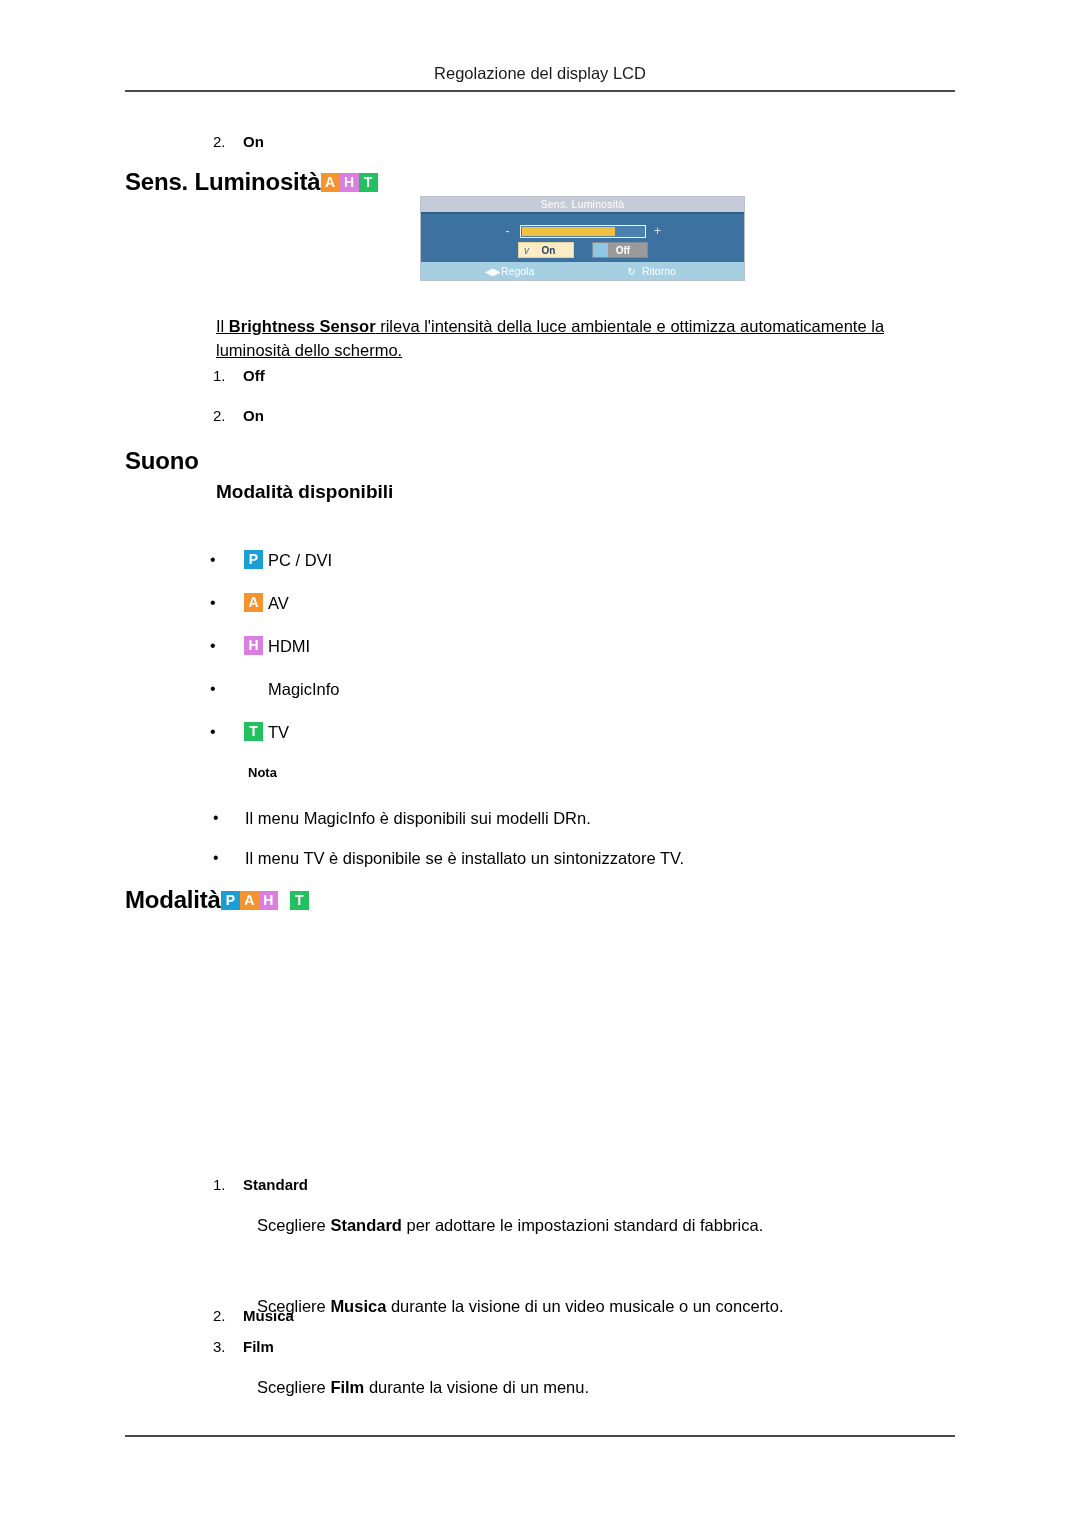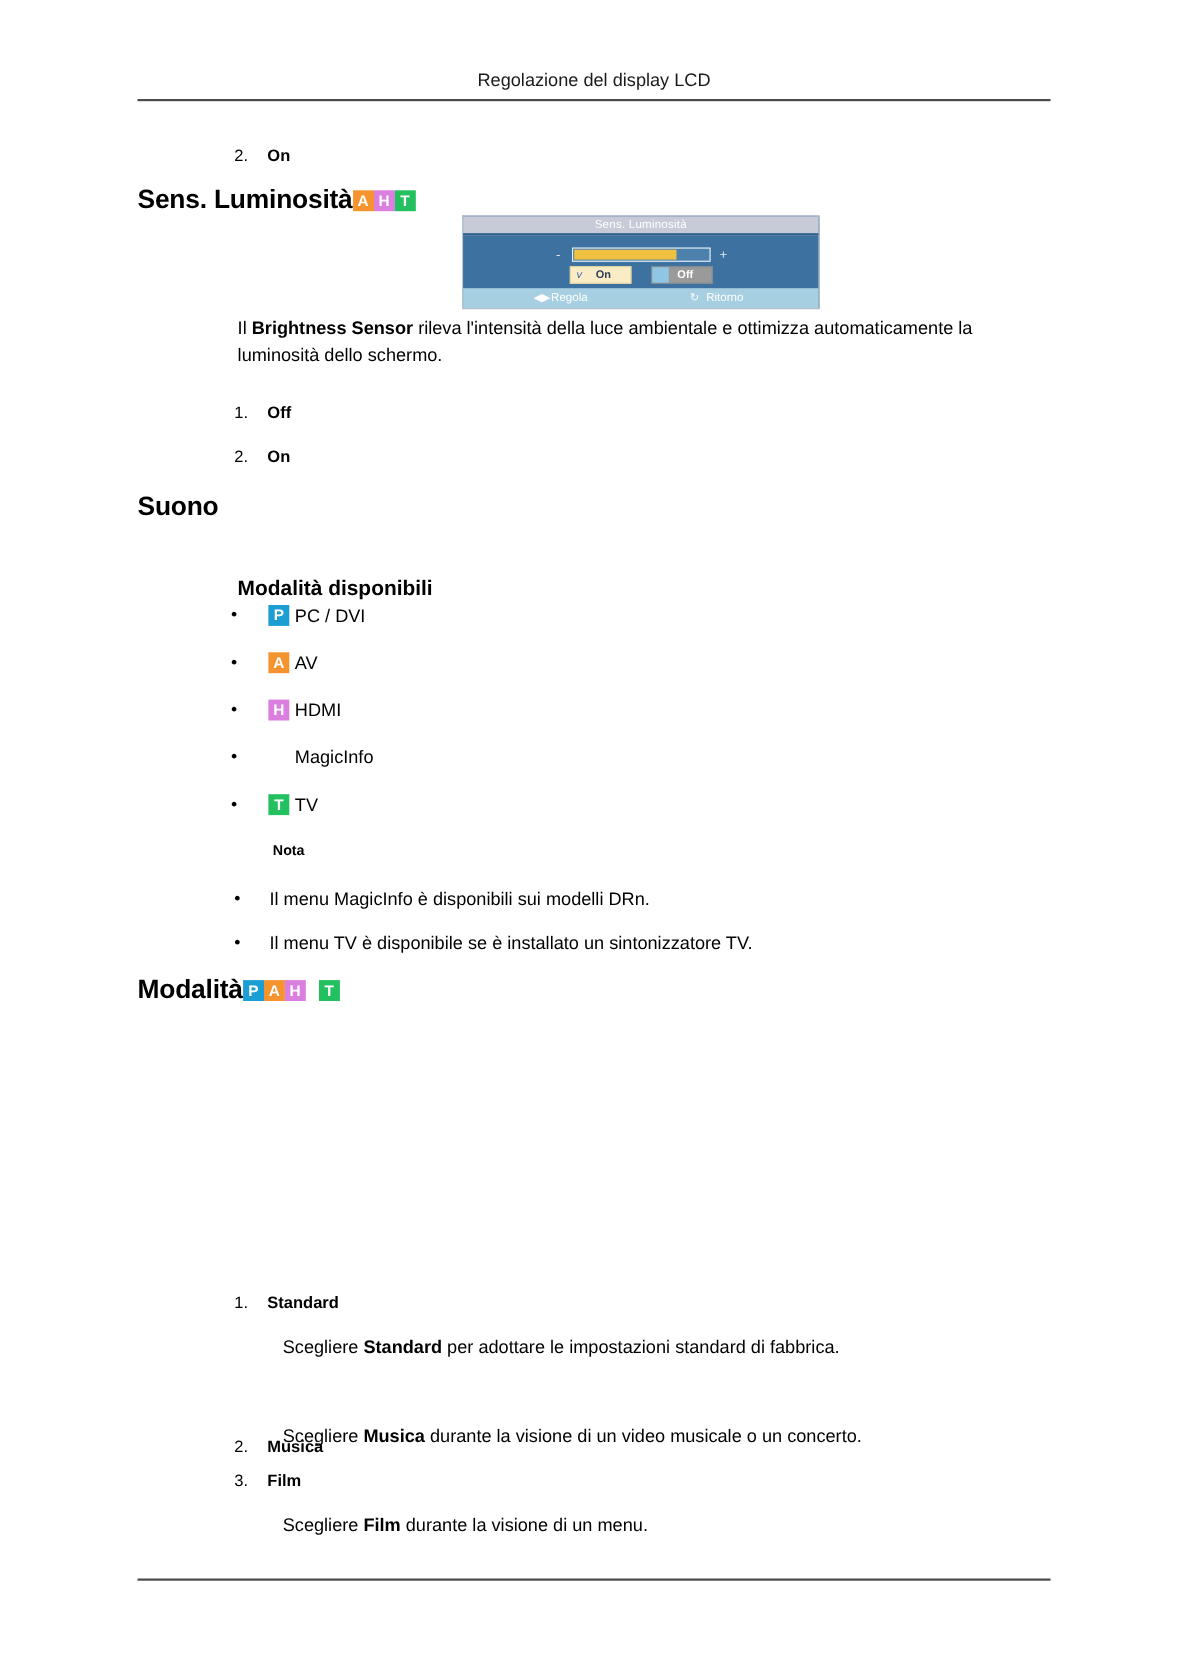--- a/index.html
+++ b/index.html
@@ -345,36 +345,36 @@
         <span class="osd-ico">◀▶</span>
         <span>Regola</span>
       </span>
       <span class="osd-foot-item osd-foot-right">
         <span class="osd-ico">↻</span>
         <span>Ritorno</span>
       </span>
     </div>
   </div>
 
-  <div class="para" style="left:216px; top:287px; width:742px;">
+  <div class="para" style="left:216px; top:314px; width:742px;text-decoration:underline;">
     <span>Il </span><b>Brightness Sensor</b><span> rileva l'intensità della luce ambientale e ottimizza automaticamente la luminosità dello schermo.</span>
   </div>
 
   <div class="numitem" style="left:213px; top:365px;">
     <span class="num">1.</span><span class="lbl">Off</span>
   </div>
   <div class="numitem" style="left:213px; top:405px;">
     <span class="num">2.</span><span class="lbl">On</span>
   </div>
 
   <h1 class="sec" style="left:125px; top:447px;">
     <span>Suono</span>
   </h1>
 
-  <h2 class="sub" style="left:216px; top:524px;">Modalità disponibili</h2>
+  <h2 class="sub" style="left:216px; top:480px;">Modalità disponibili</h2>
 
   <div class="bullets" style="left:210px; top:538px;">
     <div class="bullet-line">
       <span class="bullet-dot">•</span>
       <span class="badge bullet-badge" style="background: rgb(26, 158, 212);">P</span>
       <span class="bullet-text">PC / DVI</span>
     </div>
     <div class="bullet-line">
       <span class="bullet-dot">•</span>
       <span class="badge bullet-badge" style="background: rgb(245, 147, 47);">A</span>

